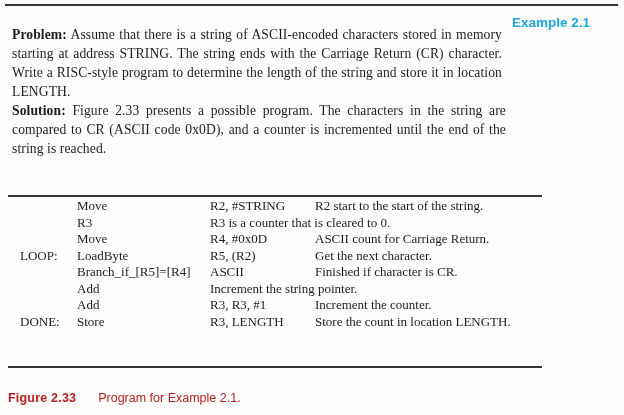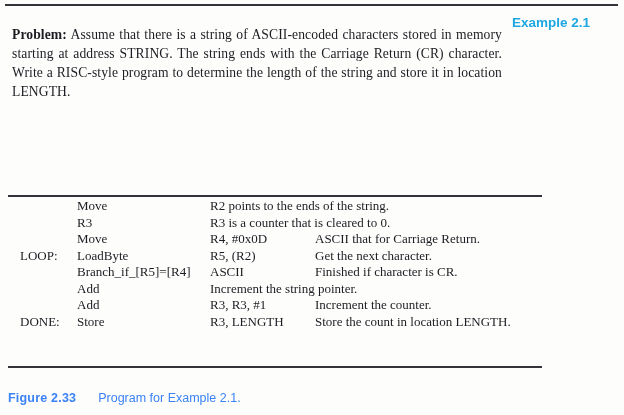--- a/index.html
+++ b/index.html
@@ -78,21 +78,21 @@
   .prog-row .col {
     display: block;
     overflow: visible;
   }
   .caption {
     position: absolute;
     left: 8px;
     top: 391px;
     font-family: "Liberation Sans", sans-serif;
     font-size: 12.5px;
-    color: #3b82f6;
+    color: #b91c1c;
     white-space: nowrap;
   }
   .caption .fig-label {
     font-weight: bold;
     letter-spacing: 0.2px;
   }
   .caption .fig-text {
     margin-left: 22px;
     font-weight: normal;
   }
@@ -101,38 +101,40 @@
 <body>
 
 <div class="page">
 
   <div class="top-rule"></div>
 
   <p class="para problem-para"><b>Problem:</b> <span>Assume that there is a string of ASCII-encoded characters stored in memory starting at address STRING. The string ends with the Carriage Return (CR) character. Write a RISC-style program to determine the length of the string and store it in location LENGTH.</span></p>
 
   <div class="example-badge" style="color: rgb(29, 167, 226);">Example 2.1</div>
 
+  <p class="para solution-para"><b>Solution:</b> <span>Figure 2.33 presents a possible program. The characters in the string are compared to CR (ASCII code 0x0D), and a counter is incremented until the end of the string is reached.</span></p>
 
   <div class="listing">
     <div>
         <div class="prog-row">
           <span class="col label"></span>
           <span class="col mnemonic">Move</span>
-          <span class="col comment">R2 points to the ends of the string.</span>
+          <span class="col operands">R2, #STRING</span>
+          <span class="col comment">R2 start to the start of the string.</span>
         </div>
         <div class="prog-row">
           <span class="col label"></span>
           <span class="col operands">R3</span>
           <span class="col comment">R3 is a counter that is cleared to 0.</span>
         </div>
         <div class="prog-row">
           <span class="col label"></span>
           <span class="col mnemonic">Move</span>
           <span class="col operands">R4, #0x0D</span>
-          <span class="col comment">ASCII that for Carriage Return.</span>
+          <span class="col comment">ASCII count for Carriage Return.</span>
         </div>
         <div class="prog-row">
           <span class="col label">LOOP:</span>
           <span class="col mnemonic">LoadByte</span>
           <span class="col operands">R5, (R2)</span>
           <span class="col comment">Get the next character.</span>
         </div>
         <div class="prog-row">
           <span class="col label"></span>
           <span class="col mnemonic">Branch_if_[R5]=[R4]</span>

